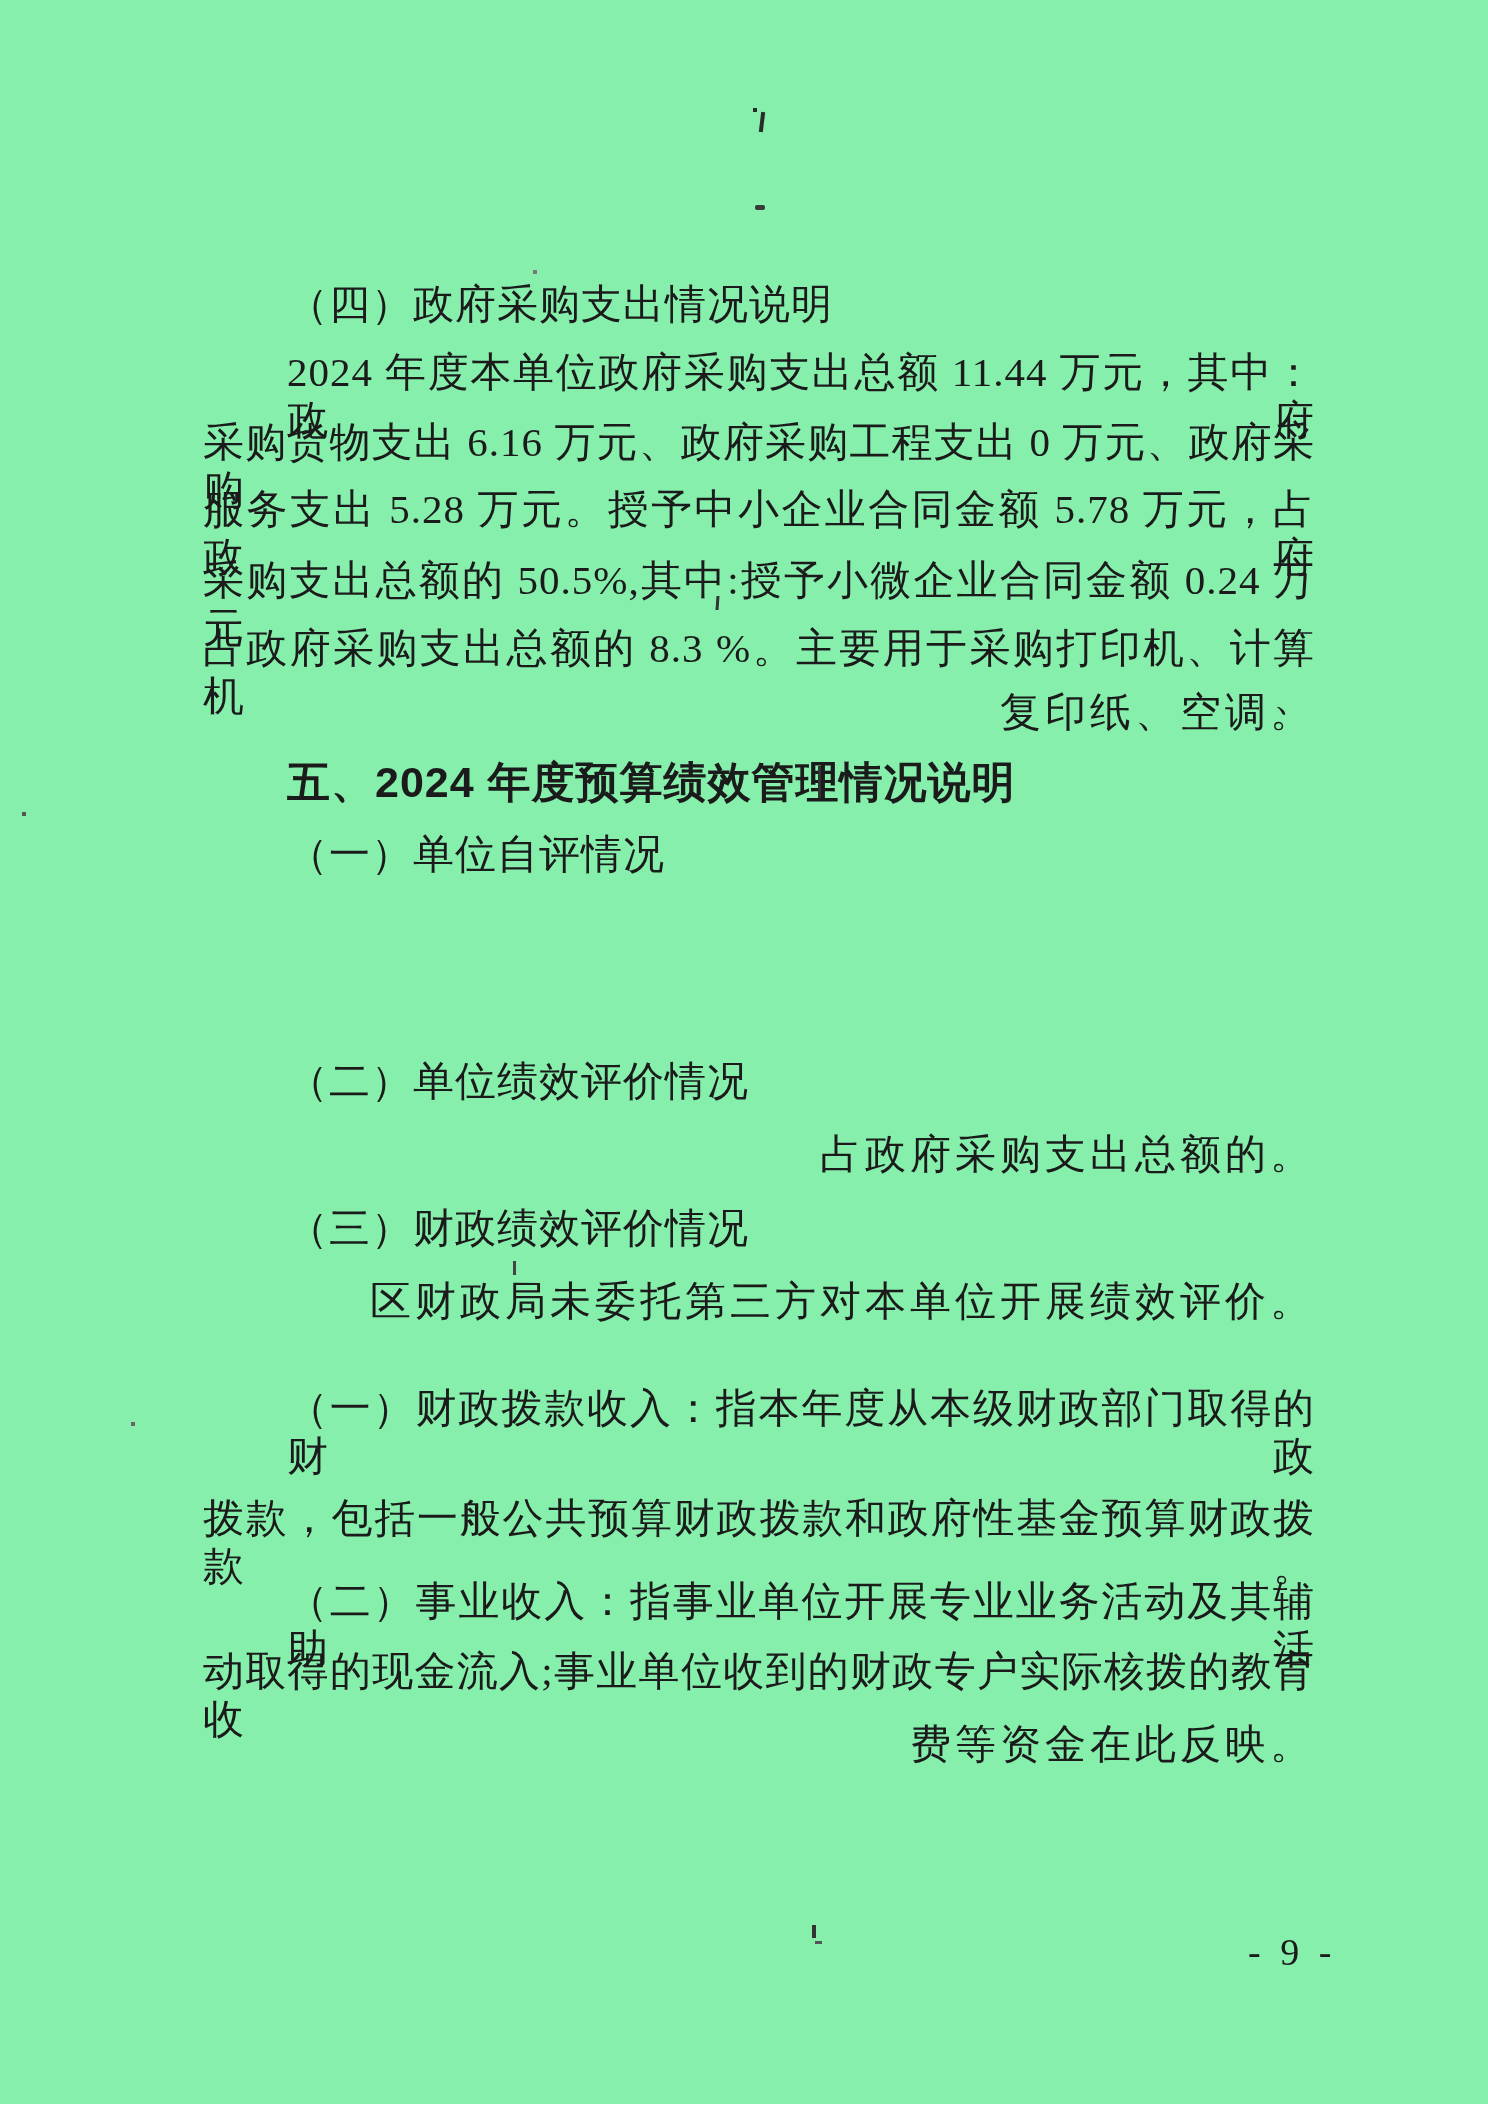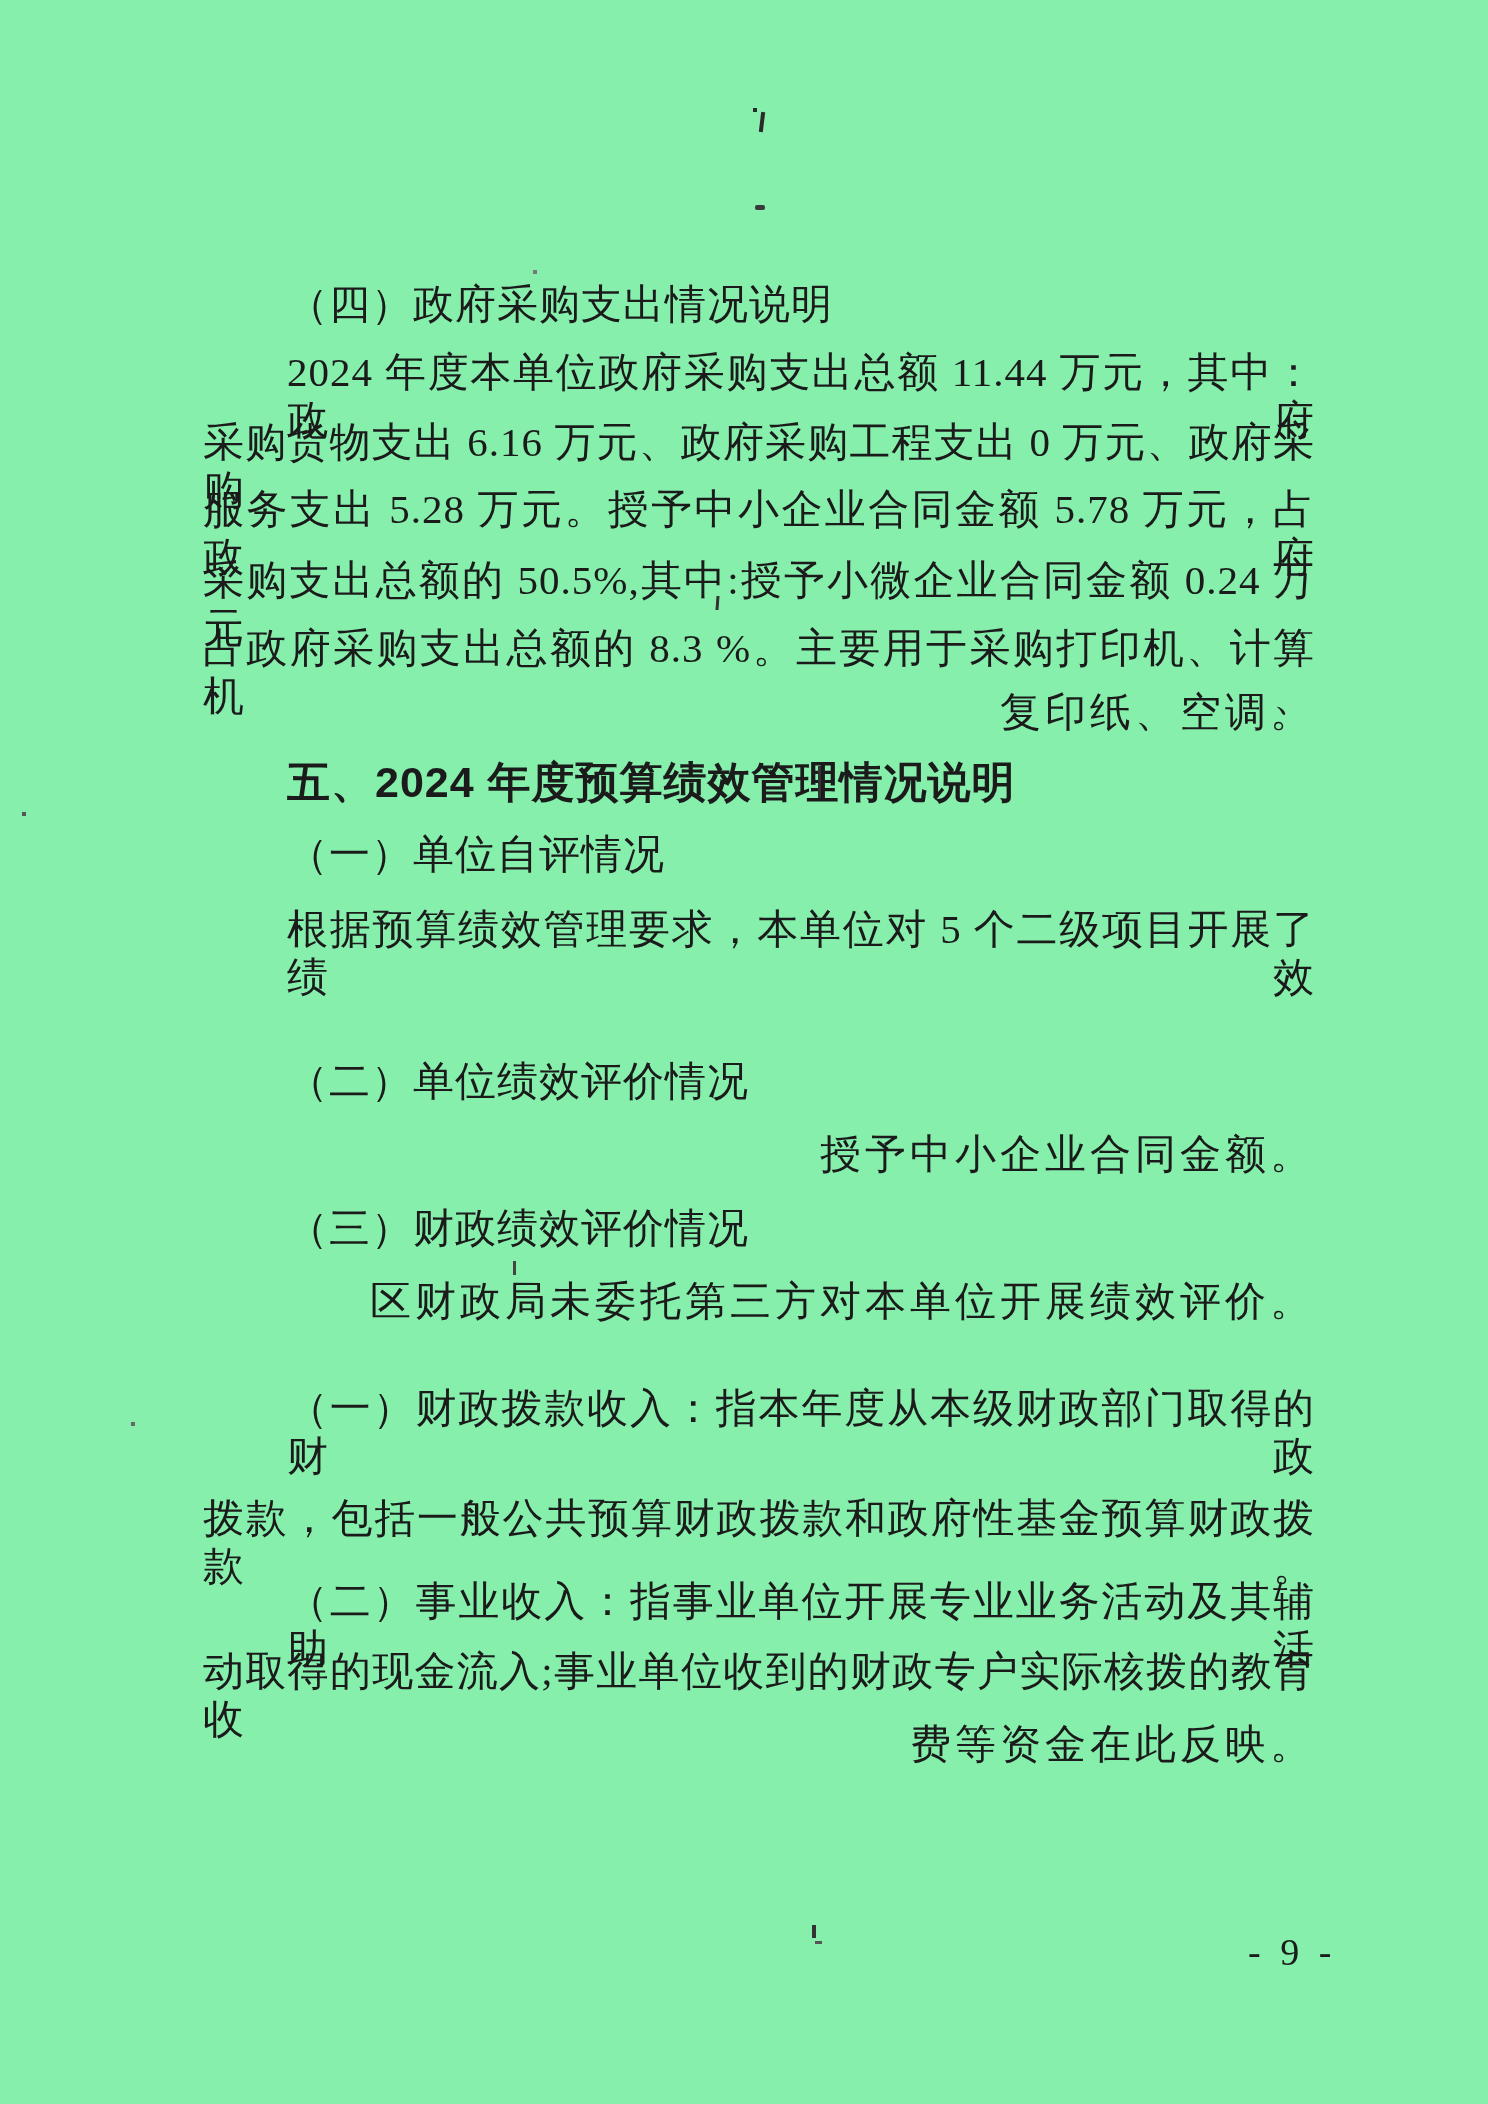--- a/index.html
+++ b/index.html
@@ -62,24 +62,23 @@
   <div class="line justify indent" style="top:348px">2024 年度本单位政府采购支出总额 11.44 万元，其中：政府</div>
   <div class="line justify" style="top:418px">采购货物支出 6.16 万元、政府采购工程支出 0 万元、政府采购</div>
   <div class="line justify" style="top:485px">服务支出 5.28 万元。授予中小企业合同金额 5.78 万元，占政府</div>
   <div class="line justify" style="top:556px">采购支出总额的 50.5%,其中:授予小微企业合同金额 0.24 万元，</div>
   <div class="line justify" style="top:624px">占政府采购支出总额的 8.3 %。主要用于采购打印机、计算机、</div>
   <div class="line plain" style="top:688px">复印纸、空调。</div>
 
   <div class="line hb indent" style="top:758px">五、2024 年度预算绩效管理情况说明</div>
 
   <div class="line h indent" style="top:830px">（一）单位自评情况</div>
-  <div class="line justify indent" style="top:905px">根据预算绩效管理要求，本单位对 5 个二级项目开展了绩效</div>
 
   <div class="line h indent" style="top:1057px">（二）单位绩效评价情况</div>
-  <div class="line plain indent" style="top:1130px">授予中小企业合同金额。</div>
+  <div class="line plain indent" style="top:1130px">占政府采购支出总额的。</div>
 
   <div class="line h indent" style="top:1204px">（三）财政绩效评价情况</div>
   <div class="line plain indent" style="top:1277px">区财政局未委托第三方对本单位开展绩效评价。</div>
 
 
   <div class="line justify indent" style="top:1384px">（一）财政拨款收入：指本年度从本级财政部门取得的财政</div>
   <div class="line justify" style="top:1494px">拨款，包括一般公共预算财政拨款和政府性基金预算财政拨款。</div>
 
   <div class="line justify indent" style="top:1577px">（二）事业收入：指事业单位开展专业业务活动及其辅助活</div>
   <div class="line justify" style="top:1647px">动取得的现金流入;事业单位收到的财政专户实际核拨的教育收</div>

